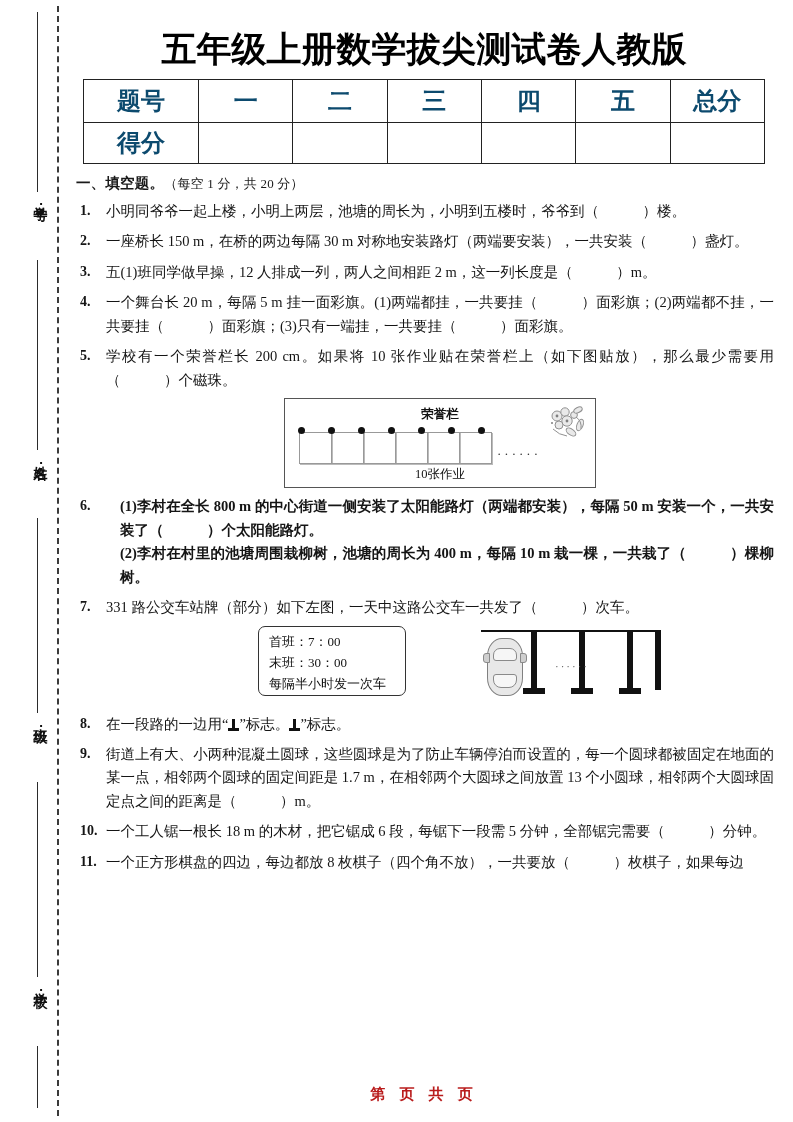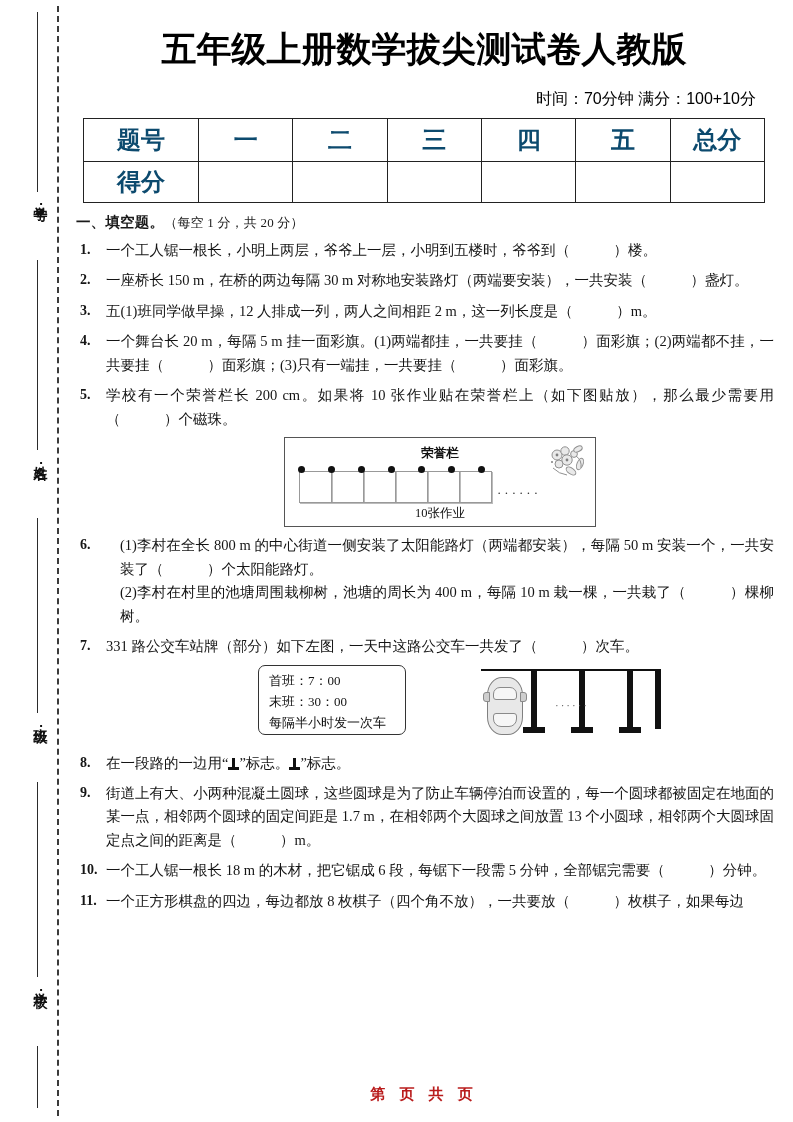--- a/index.html
+++ b/index.html
@@ -131,20 +131,21 @@
   li.q .qnum {
     position: absolute;
     left: 6px;
     top: 0;
     font-weight: bold;
     font-size: 14px;
   }
   li.q .sub {
     display: block;
     padding-left: 14px;
+    font-weight: bold;
   }
 
   
   #honor-figure {
     margin: 6px 0 4px 0;
     display: flex;
     justify-content: center;
   }
   #honor-board {
     position: relative;
@@ -352,21 +353,20 @@
 <div class="margin-label" style="top:455px;">姓名:</div>
 <div class="margin-rule" style="top:518px; height:195px;"></div>
 <div class="margin-label" style="top:718px;">班级:</div>
 <div class="margin-rule" style="top:782px; height:195px;"></div>
 <div class="margin-label" style="top:982px;">学校:</div>
 <div class="margin-rule" style="top:1046px; height:62px;"></div>
 
 <div id="page">
 
   <h1 id="doc-title">五年级上册数学拔尖测试卷人教版</h1>
-  <div id="meta-line">时间：70分钟  满分：100+10分</div>
 
   <table id="score-table">
     <tbody>
       <tr>
         <td class="hdr-label">题号</td>
         <td>一</td>
         <td>二</td>
         <td>三</td>
         <td>四</td>
         <td>五</td>
@@ -385,21 +385,21 @@
   </table>
 
   <div id="section-heading">
     <span>一、填空题。</span><span class="pts">（每空 1 分，共 20 分）</span>
   </div>
 
   <ol id="question-list">
 
     <li class="q">
       <span class="qnum">1.</span>
-      <span>一个工人锯一根长，小明上两层，爷爷上一层，小明到五楼时，爷爷到（　　　）楼。</span>
+      <span>小明同爷爷一起上楼，小明上两层，池塘的周长为，小明到五楼时，爷爷到（　　　）楼。</span>
     </li>
 
     <li class="q">
       <span class="qnum">2.</span>
       <span>一座桥长 150 m，在桥的两边每隔 30 m 对称地安装路灯（两端要安装），一共安装（　　　）盏灯。</span>
     </li>
 
     <li class="q">
       <span class="qnum">3.</span>
       <span>五(1)班同学做早操，12 人排成一列，两人之间相距 2 m，这一列长度是（　　　）m。</span>

